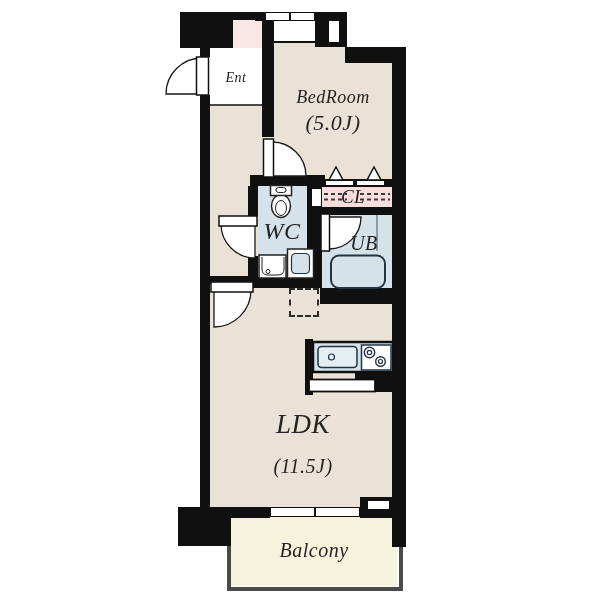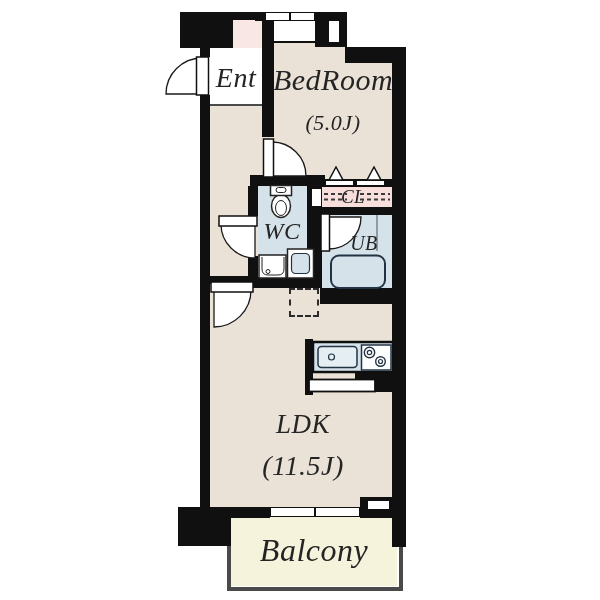--- a/index.html
+++ b/index.html
@@ -118,22 +118,22 @@
     <path d="M272,176 L272,142 A34,34 0 0 1 306,176 Z" fill="#ffffff" stroke="#1a1a1a" stroke-width="1.3"></path>
     <rect x="263.5" y="139" width="10" height="38" fill="#ffffff" stroke="#101010" stroke-width="1.5"></rect>
     <path d="M255,224 L221,224 A34,34 0 0 0 255,258 Z" fill="#ffffff" stroke="#1a1a1a" stroke-width="1.3"></path>
     <rect x="219" y="216" width="38" height="10" fill="#ffffff" stroke="#101010" stroke-width="1.5"></rect>
     <path d="M214,290 L251,290 A37,37 0 0 1 214,327 Z" fill="#ffffff" stroke="#1a1a1a" stroke-width="1.3"></path>
     <rect x="211" y="282" width="42" height="10" fill="#ffffff" stroke="#101010" stroke-width="1.5"></rect>
     <path d="M329,217 L329,249 A32,32 0 0 0 361,217 Z" fill="#ffffff" stroke="#1a1a1a" stroke-width="1.3"></path>
     <rect x="321" y="214" width="8.5" height="37" fill="#ffffff" stroke="#101010" stroke-width="1.5"></rect>
   </svg>
 
-  <div class="label" style="left:236px;top:78px;font-size:28px;text-align:center;">Ent</div>
-  <div class="label" style="left:333px;top:80px;font-size:30px;">BedRoom</div>
+  <div class="label" style="left:236px;top:78px;font-size:14px;text-align:center;">Ent</div>
+  <div class="label" style="left:333px;top:97px;font-size:18px;">BedRoom</div>
   <div class="label" style="left:333px;top:123px;font-size:22px;">(5.0J)</div>
   <div class="label" style="left:353px;top:197px;font-size:19px;">CL</div>
   <div class="label" style="left:282px;top:231px;font-size:24px;">WC</div>
   <div class="label" style="left:364px;top:243px;font-size:20px;">UB</div>
   <div class="label" style="left:303px;top:424px;font-size:27px;">LDK</div>
-  <div class="label" style="left:303px;top:466px;font-size:28px;">(11.5J)</div>
-  <div class="label" style="left:314px;top:550px;font-size:32px;">Balcony</div>
+  <div class="label" style="left:303px;top:466px;font-size:20px;">(11.5J)</div>
+  <div class="label" style="left:314px;top:550px;font-size:20px;">Balcony</div>
 </div>
 
 </body></html>

